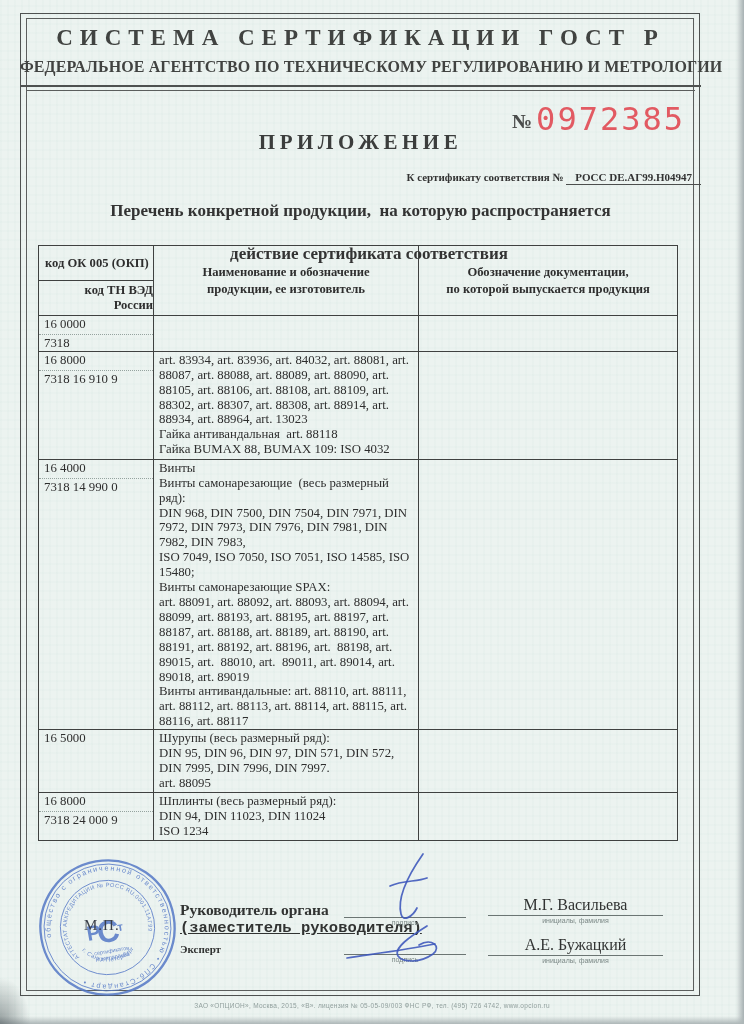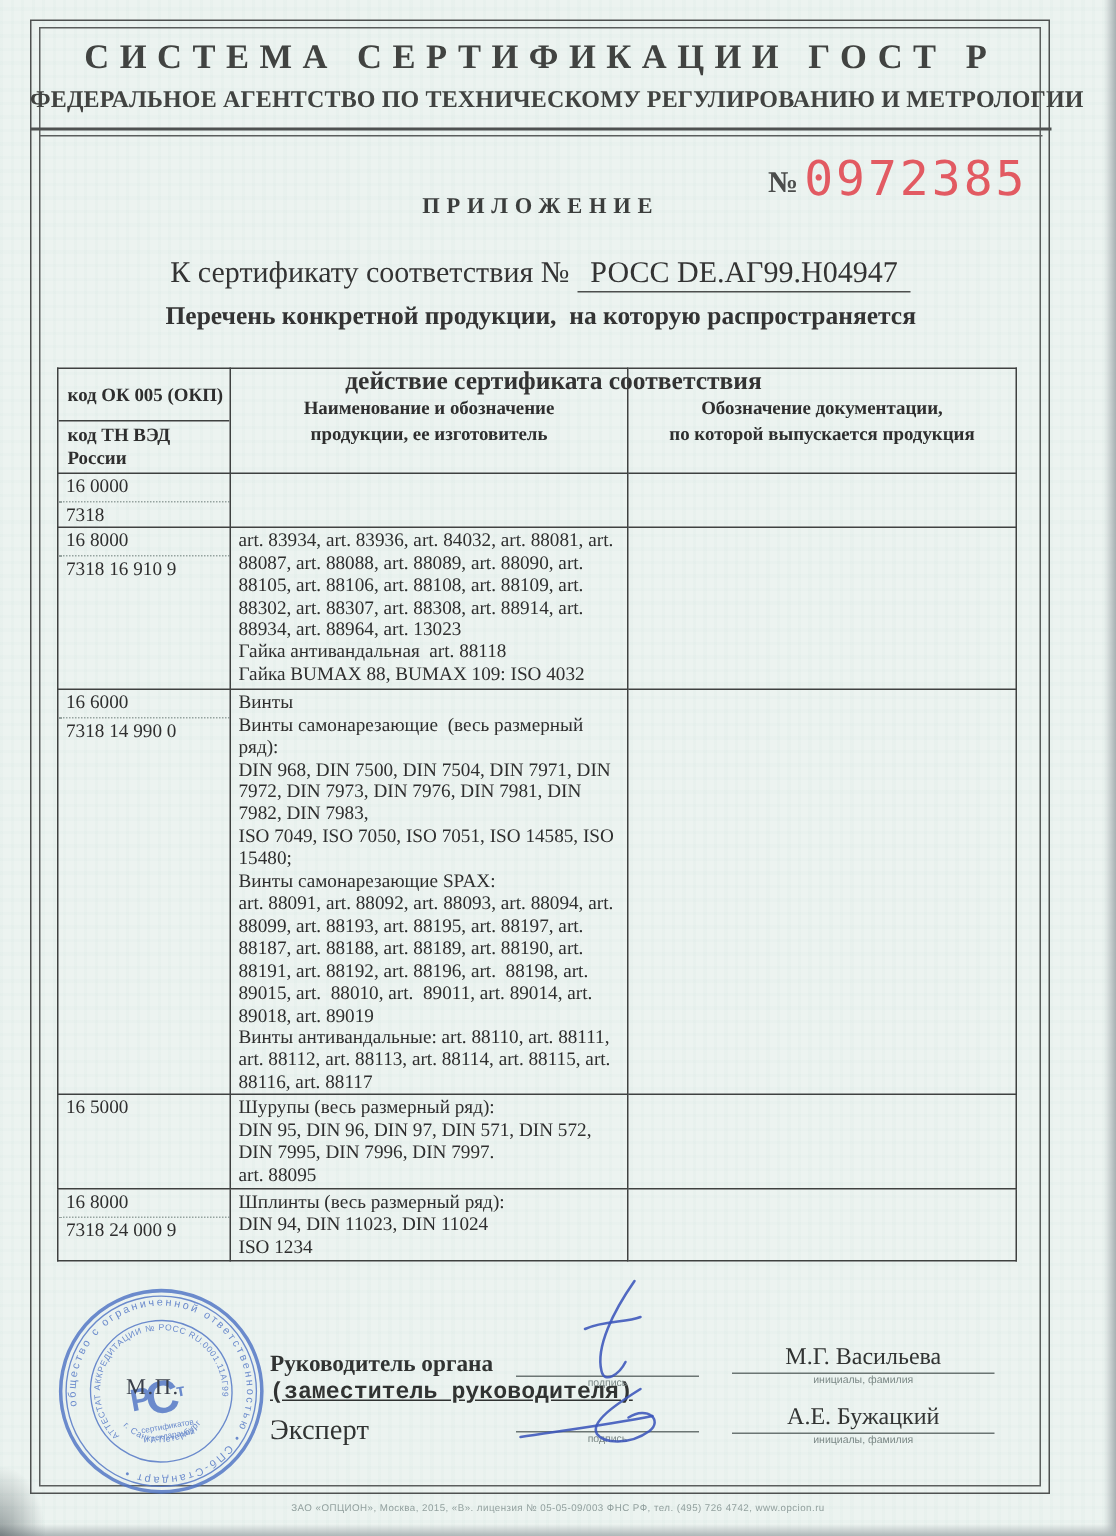--- a/index.html
+++ b/index.html
@@ -28,45 +28,45 @@
   
   .h1{position:absolute;left:20px;top:25px;width:681px;text-align:center;
       font-size:23px;font-weight:bold;letter-spacing:7px;color:#414341;white-space:nowrap;}
   .h2{position:absolute;left:20px;top:58px;width:681px;text-align:center;
       font-size:16px;font-weight:bold;letter-spacing:0.1px;color:#414341;white-space:nowrap;}
   
   .doc-number{position:absolute;left:512px;top:100px;white-space:nowrap;}
   .doc-number .no{font-size:20px;font-weight:bold;color:#4b4d4c;vertical-align:2px;}
   .doc-number .digits{font-family:"DejaVu Sans Mono", monospace;font-size:32px;color:#e25a62;letter-spacing:2px;}
   .doc-title{position:absolute;left:20px;top:130px;width:681px;text-align:center;
-      font-size:15px;font-weight:bold;letter-spacing:4.5px;color:#3b3d3c;}
-  .cert-line{position:absolute;left:20px;top:171px;width:681px;text-align:center;
-      font-size:20px;font-weight:normal;color:#333;}
+      font-size:21px;font-weight:bold;letter-spacing:4.5px;color:#3b3d3c;}
+  .cert-line{position:absolute;left:20px;top:171px;width:681px;text-align:right;
+      font-size:11px;font-weight:bold;color:#333;}
   .cert-line .cert-no{border-bottom:1.2px solid #4c4e4d;padding:0 9px 1px 9px;}
   .doc-subtitle{position:absolute;left:20px;top:200px;width:681px;text-align:center;
       font-size:17px;font-weight:bold;line-height:21.5px;color:#333;white-space:pre-wrap;}
   
   .cert-table{position:absolute;left:38px;top:245px;width:639px;border-collapse:collapse;
       table-layout:fixed;border:1.5px solid #3f4140;}
   .cert-table td{border:1px solid #3f4140;vertical-align:top;overflow:hidden;
       font-size:12.8px;line-height:14.9px;padding:1px 4px 0 5px;}
   tr.hr{height:70px;}
   tr.r0{height:32px;} tr.r1{height:108px;} tr.r2{height:267px;} tr.r3{height:63px;padding-left:36px;} tr.r4{height:48px;}
   .cert-table .hdrcell{font-weight:bold;font-size:12.6px;line-height:17px;text-align:center;
       vertical-align:middle;padding:2px 10px;white-space:pre-wrap;}
   .cert-table .hdrcode{padding:0;vertical-align:top;}
   .hdr-c1-top,.hdr-c1-bot{height:34px;display:flex;align-items:center;padding-left:6px;
-      font-weight:bold;font-size:12.6px;}
+      font-weight:bold;font-size:12.6px;text-align:right;}
   .hdr-c1-top{border-bottom:1px solid #3f4140;}
   .code-sep{border:0;border-top:1px dotted #95a39f;margin:2px -4px 1px -5px;height:0;}
   .name-cell{white-space:pre-wrap;}
   
   .role1a{position:absolute;left:180px;top:901px;font-size:15.5px;font-weight:bold;color:#313332;}
   .role1b{position:absolute;left:180px;top:919px;font-size:15.5px;font-weight:bold;color:#313332;text-decoration:underline;font-family:Liberation Mono, monospace;}
-  .role2{position:absolute;left:180px;top:943px;font-size:19px;font-weight:normal;color:#313332;}
+  .role2{position:absolute;left:180px;top:943px;font-size:11px;font-weight:bold;color:#313332;}
   .sigline{position:absolute;width:122px;border-top:1px solid #6b7573;}
   .sl1{left:344px;top:917px;} .sl2{left:344px;top:954px;}
   .sigcap{position:absolute;width:122px;text-align:center;font-family:"Liberation Sans",sans-serif;
       font-size:7px;color:#7b8886;}
   .sc1{left:344px;top:919px;} .sc2{left:344px;top:956px;}
   .sname{position:absolute;width:175px;text-align:center;font-size:16px;color:#313332;}
   .sn1{left:488px;top:896px;} .sn2{left:488px;top:936px;}
   .nameline{position:absolute;width:175px;border-top:1px solid #6b7573;}
   .nl1{left:488px;top:915px;} .nl2{left:488px;top:955px;}
   .namecap{position:absolute;width:175px;text-align:center;font-family:"Liberation Sans",sans-serif;
@@ -143,21 +143,21 @@
         <hr class="code-sep">
         <div>7318 16 910 9</div>
       </td>
       <td class="name-cell">art. 83934, art. 83936, art. 84032, art. 88081, art. 88087, art. 88088, art. 88089, art. 88090, art. 88105, art. 88106, art. 88108, art. 88109, art. 88302, art. 88307, art. 88308, art. 88914, art. 88934, art. 88964, art. 13023
 Гайка антивандальная  art. 88118
 Гайка BUMAX 88, BUMAX 109: ISO 4032</td>
       <td></td>
     </tr>
     <tr class="r2">
       <td>
-        <div>16 6000</div>
+        <div>16 4000</div>
         <hr class="code-sep">
         <div>7318 14 990 0</div>
       </td>
       <td class="name-cell">Винты
 Винты самонарезающие  (весь размерный ряд):
 DIN 968, DIN 7500, DIN 7504, DIN 7971, DIN 7972, DIN 7973, DIN 7976, DIN 7981, DIN 7982, DIN 7983,
 ISO 7049, ISO 7050, ISO 7051, ISO 14585, ISO 15480;
 Винты самонарезающие SPAX:
 art. 88091, art. 88092, art. 88093, art. 88094, art. 88099, art. 88193, art. 88195, art. 88197, art. 88187, art. 88188, art. 88189, art. 88190, art. 88191, art. 88192, art. 88196, art.  88198, art. 89015, art.  88010, art.  89011, art. 89014, art. 89018, art. 89019
 Винты антивандальные: art. 88110, art. 88111, art. 88112, art. 88113, art. 88114, art. 88115, art. 88116, art. 88117</td>

